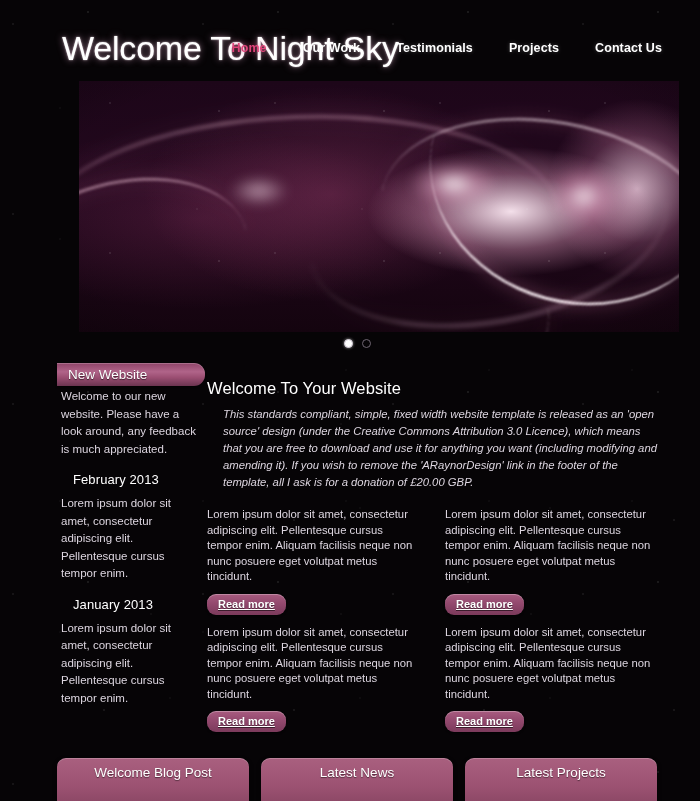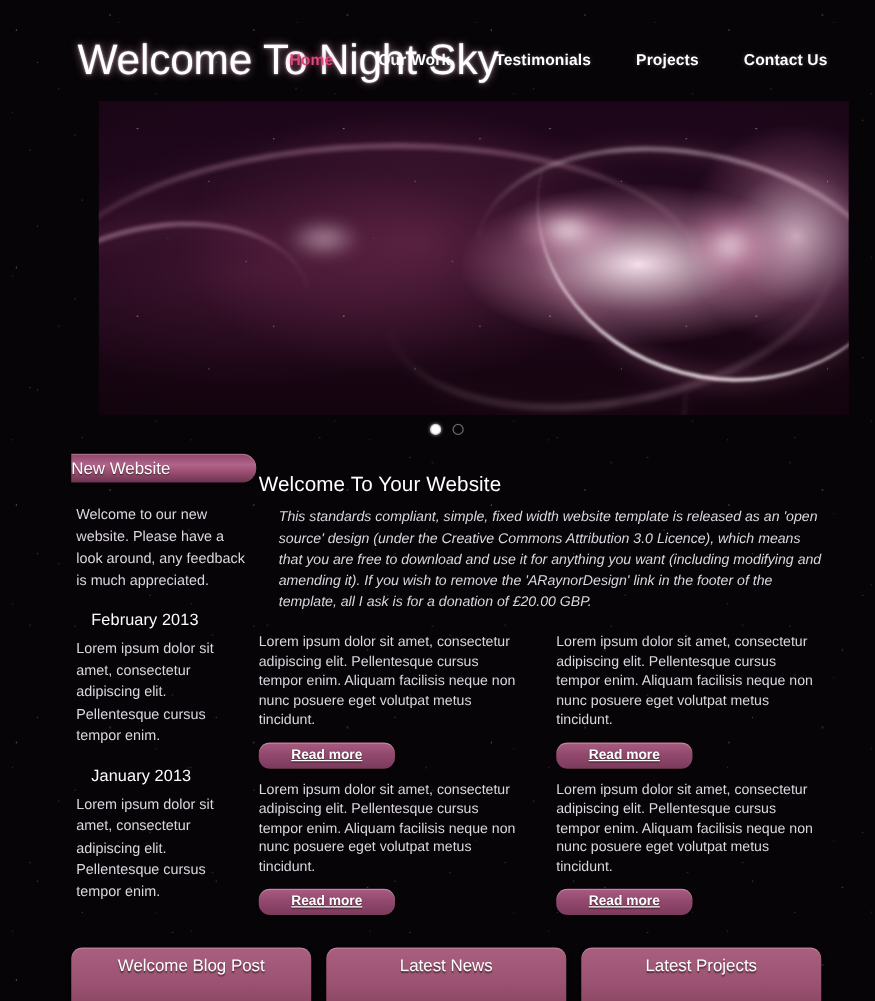--- a/index.html
+++ b/index.html
@@ -238,29 +238,29 @@
     margin-left: 57px;
     width: 600px;
     padding-top: 9px;
   }
   .sidebar { width: 148px; flex: 0 0 148px; }
   .content { width: 450px; flex: 0 0 450px; margin-left: 2px; }
 
   .panel-head {
     height: 23px;
     line-height: 23px;
-    padding-left: 0;
+    padding-left: 11px;
     border-radius: 0 11px 11px 0;
     font-size: 13.5px;
     color: #ffffff;
     font-weight: 300;
     text-shadow: 0 1px 1px rgba(0,0,0,.6);
     background: linear-gradient(180deg, #8e4468 0%, #b06489 38%, #9c4f73 62%, #6b3450 100%);
     box-shadow: inset 0 1px 0 rgba(255,255,255,.22), 0 1px 2px rgba(0,0,0,.5);
-    margin-bottom: 18px;
+    margin-bottom: 2px;
     white-space: nowrap;
     overflow: hidden;
   }
   .sidebar p {
     margin: 0 12px 14px 4px;
     font-size: 11.5px;
     line-height: 17.5px;
     color: #ddd6e0;
     width: 140px;
   }
@@ -297,21 +297,21 @@
     margin-bottom: 10px;
   }
   .col p {
     margin: 0 0 9px 0;
     font-size: 11.3px;
     line-height: 15.5px;
     color: #ddd6e0;
   }
   .btn-pink {
     display: inline-block;
-    padding: 4px 26px 5px;
+    padding: 4px 11px 5px;
     border-radius: 9px;
     font-size: 11px;
     font-weight: bold;
     color: #ffffff;
     text-decoration: underline;
     background: linear-gradient(180deg, #a85c80 0%, #93496e 45%, #7b3a5b 100%);
     box-shadow: inset 0 1px 0 rgba(255,255,255,.28), 0 1px 2px rgba(0,0,0,.55);
     text-shadow: 0 1px 1px rgba(0,0,0,.55);
     cursor: pointer;
     border: none;

